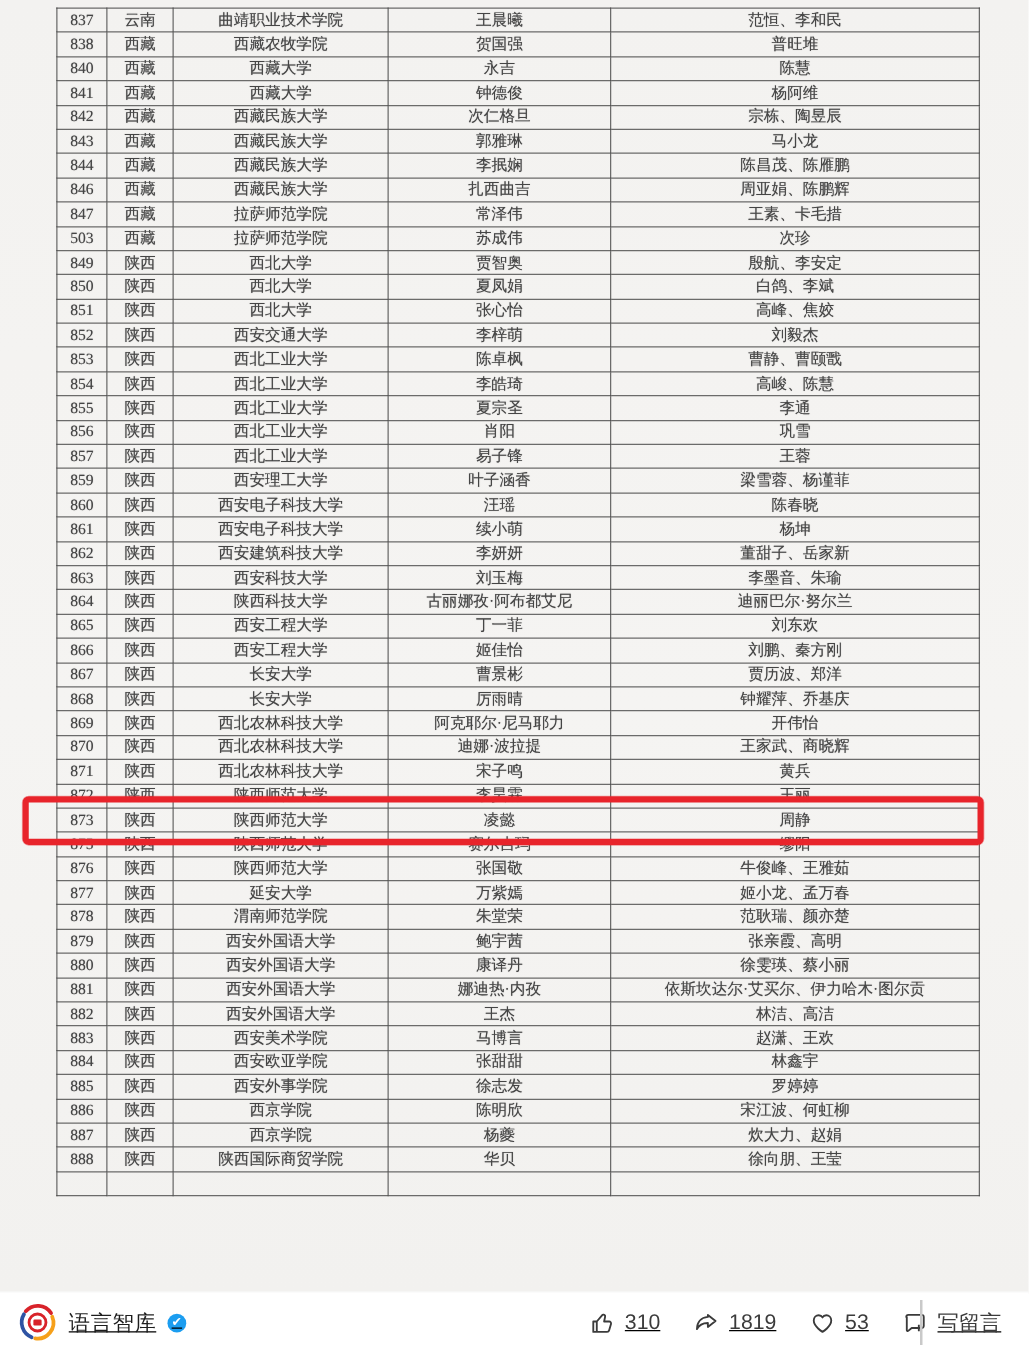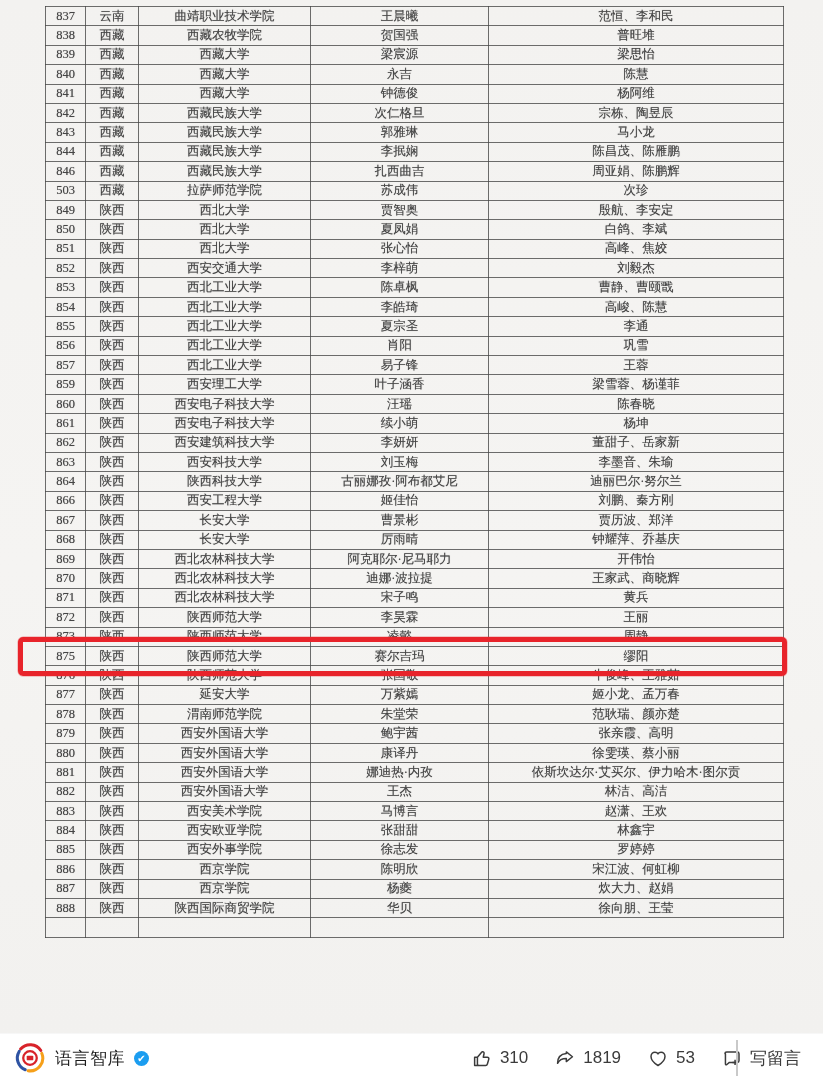--- a/index.html
+++ b/index.html
@@ -25,21 +25,21 @@
 
   
   .red-box { position:absolute; left:18px; top:637px; width:769px; height:39px;
              border:5px solid #e8242b; border-radius:5px;
              box-shadow:0 0 0 .5px rgba(232,36,43,.45); pointer-events:none; }
 
   
   .footer { position:absolute; left:0; top:1033px; width:823px; height:49px;
             background:#ffffff; display:flex; align-items:center;
             justify-content:space-between; padding:0 22px 0 14px;
-            border-top:1px solid rgba(0,0,0,.03); }
+            border-top:1px solid rgba(0,0,0,.03);text-decoration:underline; }
   .footer-left { display:flex; align-items:center; gap:9px; }
   .logo { width:32px; height:32px; display:block; }
   .account-name { font-size:17px; color:#1d1d1d; letter-spacing:.5px; }
   .badge { width:15px; height:15px; border-radius:50%; background:#1b9df0;
            color:#fff; font-size:10px; line-height:15px; text-align:center;
            display:inline-block; }
   .footer-right { display:flex; align-items:center; gap:26px; }
   .action { display:flex; align-items:center; gap:7px; color:#3b3b3b;
             font-size:17px; cursor:pointer; }
   .action svg { display:block; }
@@ -69,27 +69,20 @@
             <td>范恒、李和民</td>
           </tr>
           <tr>
             <td>838</td>
             <td>西藏</td>
             <td>西藏农牧学院</td>
             <td>贺国强</td>
             <td>普旺堆</td>
           </tr>
           <tr>
-            <td>839</td>
-            <td>西藏</td>
-            <td>西藏大学</td>
-            <td>梁宸源</td>
-            <td>梁思怡</td>
-          </tr>
-          <tr>
             <td>840</td>
             <td>西藏</td>
             <td>西藏大学</td>
             <td>永吉</td>
             <td>陈慧</td>
           </tr>
           <tr>
             <td>841</td>
             <td>西藏</td>
             <td>西藏大学</td>
@@ -118,20 +111,27 @@
             <td>陈昌茂、陈雁鹏</td>
           </tr>
           <tr>
             <td>846</td>
             <td>西藏</td>
             <td>西藏民族大学</td>
             <td>扎西曲吉</td>
             <td>周亚娟、陈鹏辉</td>
           </tr>
           <tr>
+            <td>847</td>
+            <td>西藏</td>
+            <td>拉萨师范学院</td>
+            <td>常泽伟</td>
+            <td>王素、卡毛措</td>
+          </tr>
+          <tr>
             <td>503</td>
             <td>西藏</td>
             <td>拉萨师范学院</td>
             <td>苏成伟</td>
             <td>次珍</td>
           </tr>
           <tr>
             <td>849</td>
             <td>陕西</td>
             <td>西北大学</td>
@@ -228,20 +228,27 @@
             <td>西安科技大学</td>
             <td>刘玉梅</td>
             <td>李墨音、朱瑜</td>
           </tr>
           <tr>
             <td>864</td>
             <td>陕西</td>
             <td>陕西科技大学</td>
             <td>古丽娜孜·阿布都艾尼</td>
             <td>迪丽巴尔·努尔兰</td>
+          </tr>
+          <tr>
+            <td>865</td>
+            <td>陕西</td>
+            <td>西安工程大学</td>
+            <td>丁一菲</td>
+            <td>刘东欢</td>
           </tr>
           <tr>
             <td>866</td>
             <td>陕西</td>
             <td>西安工程大学</td>
             <td>姬佳怡</td>
             <td>刘鹏、秦方刚</td>
           </tr>
           <tr>
             <td>867</td>

